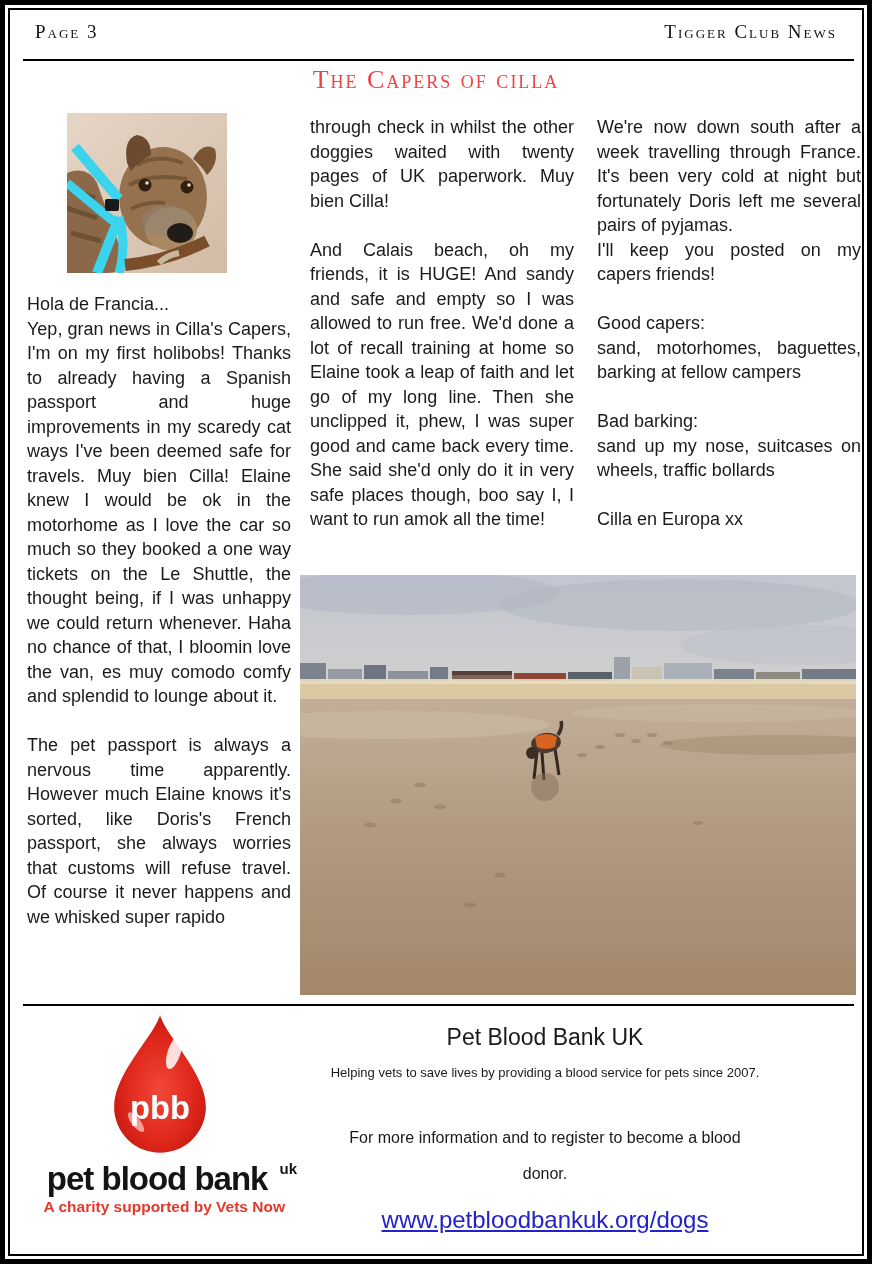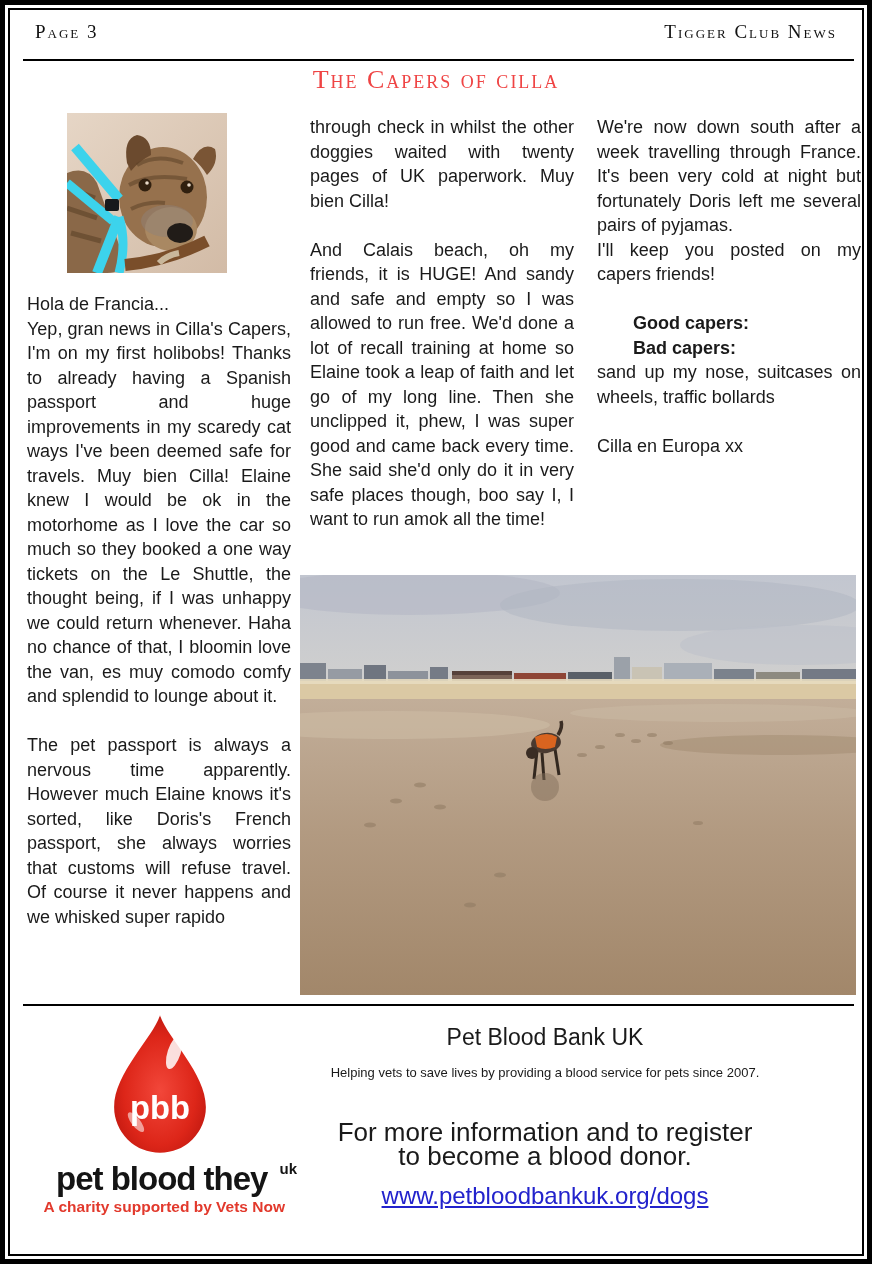--- a/index.html
+++ b/index.html
@@ -38,40 +38,40 @@
   .dog-photo svg,.beach-photo svg{display:block;width:100%;height:100%;}
   
   .col{position:absolute;width:264px;font-size:18px;line-height:24.5px;text-align:justify;}
   .col-1{left:22px;top:287px;}
   .col-2{left:305px;top:110px;}
   .col-3{left:592px;top:110px;}
   .col .line{text-align:left;}
   .col p{margin:0 0 24.5px 0;}
   .col p:last-child{margin-bottom:0;}
   .col .no-gap{margin-bottom:0;}
-  .caper-heading{font-weight:bold;text-align:left;margin-left:36px;}
+  .caper-heading{font-weight:normal;text-align:left;}
   .caper-list{text-align:justify;}
   
   .footer-rule{position:absolute;top:999px;left:18px;width:831px;height:2px;background:#000;}
   .footer-logo{
     position:absolute;left:30px;top:1006px;width:250px;text-align:right;
   }
   .footer-logo .drop{width:112px;height:142px;margin:2px auto 0 auto;display:block;}
   .logo-name{
     font-size:33px;font-weight:800;letter-spacing:-1px;color:#141414;
     line-height:36px;white-space:nowrap;
   }
   .logo-name sup{font-size:15px;font-weight:700;letter-spacing:0;position:relative;top:-4px;left:12px;}
   .logo-tagline{font-size:15.5px;font-weight:600;color:#e2392c;line-height:20px;}
   .footer-text{
     position:absolute;left:280px;top:1006px;width:520px;text-align:center;
   }
   .pbb-title{font-size:23px;line-height:32px;margin-top:10px;}
   .pbb-subtitle{font-size:13px;line-height:27px;margin:6px auto 0 auto;max-width:520px;}
-  .pbb-info{font-size:26px;line-height:24px;margin:34px auto 0 auto;max-width:440px;}
+  .pbb-info{font-size:16px;line-height:36px;margin:34px auto 0 auto;max-width:440px;}
   .pbb-link{
     display:inline-block;margin-top:12px;
     font-size:24px;line-height:32px;
     color:#2222cc;text-decoration:underline;cursor:pointer;
   }
 </style>
 </head>
 <body>
 
 <div class="page">
@@ -129,21 +129,22 @@
 
   <div class="col col-2">
     <p>through check in whilst the other doggies waited with twenty pages of UK paperwork. Muy bien Cilla!</p>
     <p>And Calais beach, oh my friends, it is HUGE! And sandy and safe and empty so I was allowed to run free. We'd done a lot of recall training at home so Elaine took a leap of faith and let go of my long line. Then she unclipped it, phew, I was super good and came back every time. She said she'd only do it in very safe places though, boo say I, I want to run amok all the time!</p>
   </div>
 
   <div class="col col-3">
     <p class="no-gap">We're now down south after a week travelling through France. It's been very cold at night but fortunately Doris left me several pairs of pyjamas.</p>
     <p>I'll keep you posted on my capers friends!</p>
     <div class="caper-heading">Good capers:</div>
-    <div class="caper-heading">Bad capers:</div>
+    <p class="caper-list">sand, motorhomes, baguettes, barking at fellow campers</p>
+    <div class="caper-heading">Bad barking:</div>
     <p class="caper-list">sand up my nose, suitcases on wheels, traffic bollards</p>
     <div class="line">Cilla en Europa xx</div>
   </div>
 
   <div class="beach-photo">
     <svg viewBox="0 0 556 420" xmlns="http://www.w3.org/2000/svg">
       <defs>
         <linearGradient id="sky" x1="0" y1="0" x2="0" y2="1">
           <stop offset="0" stop-color="#c2c6d0"></stop>
           <stop offset="1" stop-color="#d2d1ce"></stop>
@@ -223,21 +224,21 @@
           <stop offset="0" stop-color="#f2473a"></stop>
           <stop offset="0.6" stop-color="#dd2619"></stop>
           <stop offset="1" stop-color="#b5130c"></stop>
         </radialGradient>
       </defs>
       <path d="M50,2 C56,22 92,55 92,86 A42,42 0 1,1 8,86 C8,55 44,22 50,2 Z" fill="url(#drop)"></path>
       <ellipse cx="63" cy="36" rx="6" ry="16" fill="#ffffff" opacity="0.85" transform="rotate(18 63 36)"></ellipse>
       <ellipse cx="28" cy="100" rx="4" ry="11" fill="#ffffff" opacity="0.55" transform="rotate(-38 28 100)"></ellipse>
       <text x="50" y="97" text-anchor="middle" font-family="Liberation Sans, sans-serif" font-size="30" font-weight="bold" fill="#ffffff">pbb</text>
     </svg>
-    <div class="logo-name"><span>pet blood they</span><sup>uk</sup></div>
+    <div class="logo-name"><span>pet blood bank</span><sup>uk</sup></div>
     <div class="logo-tagline">A charity supported by Vets Now</div>
   </div>
 
   <div class="footer-text">
     <div class="pbb-title">Pet Blood Bank UK</div>
     <div class="pbb-subtitle">Helping vets to save lives by providing a blood service for pets since 2007.</div>
     <div class="pbb-info">For more information and to register to become a blood donor.</div>
     <a class="pbb-link">www.petbloodbankuk.org/dogs</a>
   </div>
 </div>

